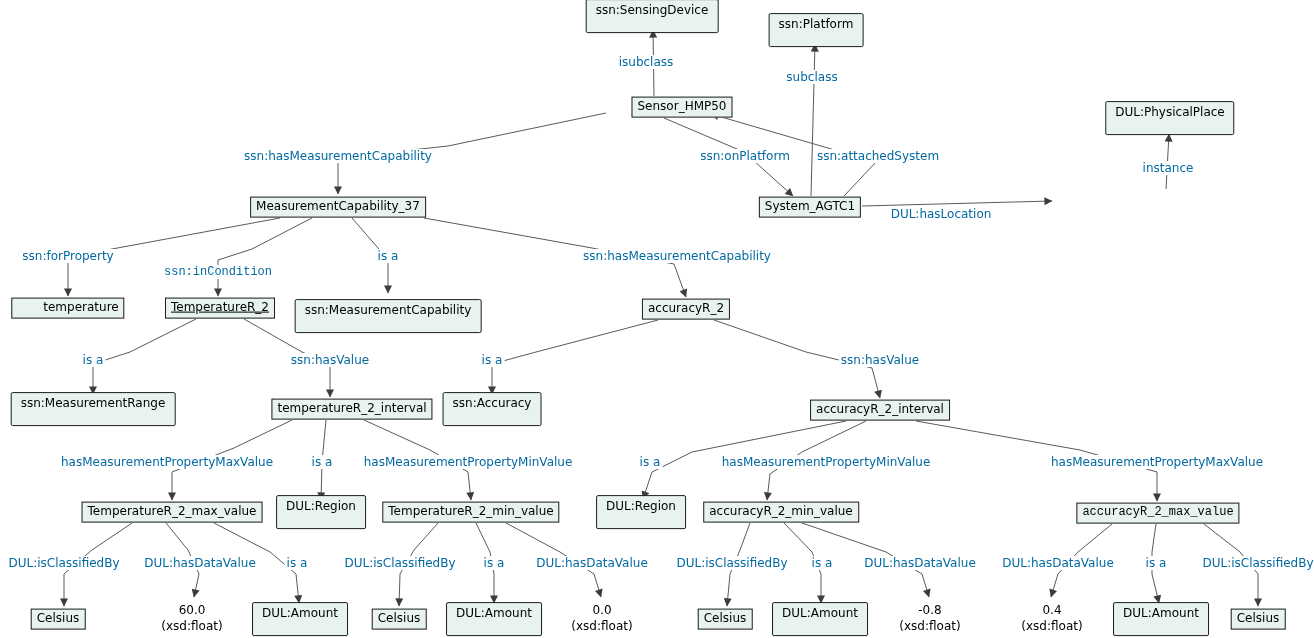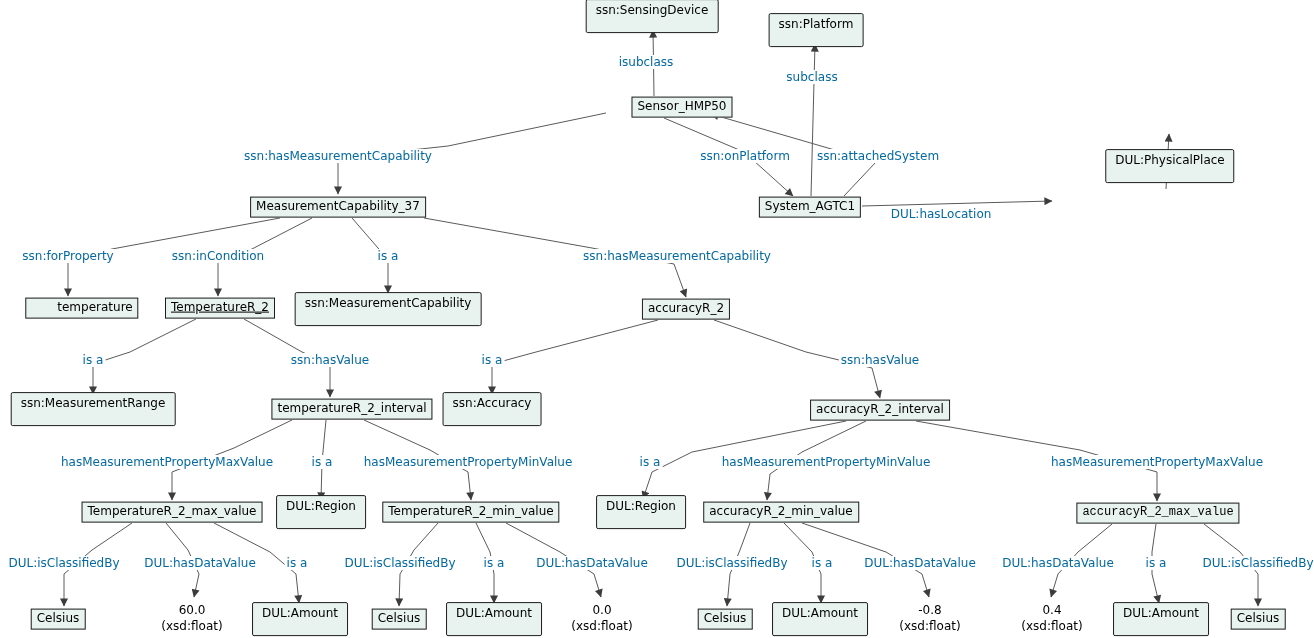--- a/index.html
+++ b/index.html
@@ -86,21 +86,21 @@
         <polyline points="1166,189 1169,134" fill="none" stroke="#5a5a5a" stroke-width="1" marker-end="url(#arrowhead)"></polyline>
       </g>
   </svg>
   <div id="label-layer">
       <div class="edge-label" style="left: 646px; top: 62px;">isubclass</div>
       <div class="edge-label" style="left: 812px; top: 77px;">subclass</div>
       <div class="edge-label" style="left: 338px; top: 156px;">ssn:hasMeasurementCapability</div>
       <div class="edge-label" style="left: 745px; top: 156px;">ssn:onPlatform</div>
       <div class="edge-label" style="left: 878px; top: 156px;">ssn:attachedSystem</div>
       <div class="edge-label" style="left: 68px; top: 256px;">ssn:forProperty</div>
-      <div class="edge-label" style="left: 218px; top: 256px;">ssn:inCondition</div>
+      <div class="edge-label" style="left: 218px; top: 272px; font-family: Liberation Mono, monospace;">ssn:inCondition</div>
       <div class="edge-label" style="left: 388px; top: 256px;">is a</div>
       <div class="edge-label" style="left: 677px; top: 256px;">ssn:hasMeasurementCapability</div>
       <div class="edge-label" style="left: 93px; top: 360px;">is a</div>
       <div class="edge-label" style="left: 330px; top: 360px;">ssn:hasValue</div>
       <div class="edge-label" style="left: 492px; top: 360px;">is a</div>
       <div class="edge-label" style="left: 880px; top: 360px;">ssn:hasValue</div>
       <div class="edge-label" style="left: 167px; top: 462px;">hasMeasurementPropertyMaxValue</div>
       <div class="edge-label" style="left: 322px; top: 462px;">is a</div>
       <div class="edge-label" style="left: 468px; top: 462px;">hasMeasurementPropertyMinValue</div>
       <div class="edge-label" style="left: 650px; top: 462px;">is a</div>
@@ -118,26 +118,26 @@
       <div class="edge-label" style="left: 1058px; top: 563px;">DUL:hasDataValue</div>
       <div class="edge-label" style="left: 1156px; top: 563px;">is a</div>
       <div class="edge-label" style="left: 1258px; top: 563px;">DUL:isClassifiedBy</div>
       <div class="edge-label" style="left: 941px; top: 206px; margin-top: 8px;">DUL:hasLocation</div>
       <div class="edge-label" style="left: 1168px; top: 168px;">instance</div>
     </div>
   <div id="node-layer">
       <div class="node class" style="left: 652px; top: 16px;">ssn:SensingDevice</div>
       <div class="node class" style="left: 816px; top: 30px;">ssn:Platform</div>
       <div class="node instance" style="left: 654px; top: 107px; margin-left: 28px;">Sensor_HMP50</div>
-      <div class="node class" style="left: 1170px; top: 118px; margin-top: 48px;">DUL:PhysicalPlace</div>
+      <div class="node class" style="left: 1170px; top: 118px;">DUL:PhysicalPlace</div>
       <div class="node instance" style="left: 338px; top: 207px;">MeasurementCapability_37</div>
       <div class="node instance" style="left: 810px; top: 207px;">System_AGTC1</div>
-      <div class="node instance" style="left: 82px; top: 308px; padding-left: 31px;">temperature</div>
+      <div class="node instance" style="left: 68px; top: 308px; padding-left: 31px;">temperature</div>
       <div class="node instance" style="left: 220px; top: 308px; text-decoration: underline;">TemperatureR_2</div>
-      <div class="node class" style="left: 388px; top: 309px; text-align: center;">ssn:MeasurementCapability</div>
+      <div class="node class" style="left: 388px; top: 316px; text-align: center;">ssn:MeasurementCapability</div>
       <div class="node instance" style="left: 686px; top: 309px;">accuracyR_2</div>
       <div class="node class" style="left: 93px; top: 409px;">ssn:MeasurementRange</div>
       <div class="node instance" style="left: 330px; top: 409px; margin-left: 22px;">temperatureR_2_interval</div>
       <div class="node class" style="left: 492px; top: 409px;">ssn:Accuracy</div>
       <div class="node instance" style="left: 880px; top: 410px;">accuracyR_2_interval</div>
       <div class="node instance" style="left: 172px; top: 512px;">TemperatureR_2_max_value</div>
       <div class="node class" style="left: 321px; top: 512px;">DUL:Region</div>
       <div class="node instance" style="left: 471px; top: 512px;">TemperatureR_2_min_value</div>
       <div class="node class" style="left: 641px; top: 512px;">DUL:Region</div>
       <div class="node instance" style="left: 753px; top: 512px; margin-left: 28px;">accuracyR_2_min_value</div>

